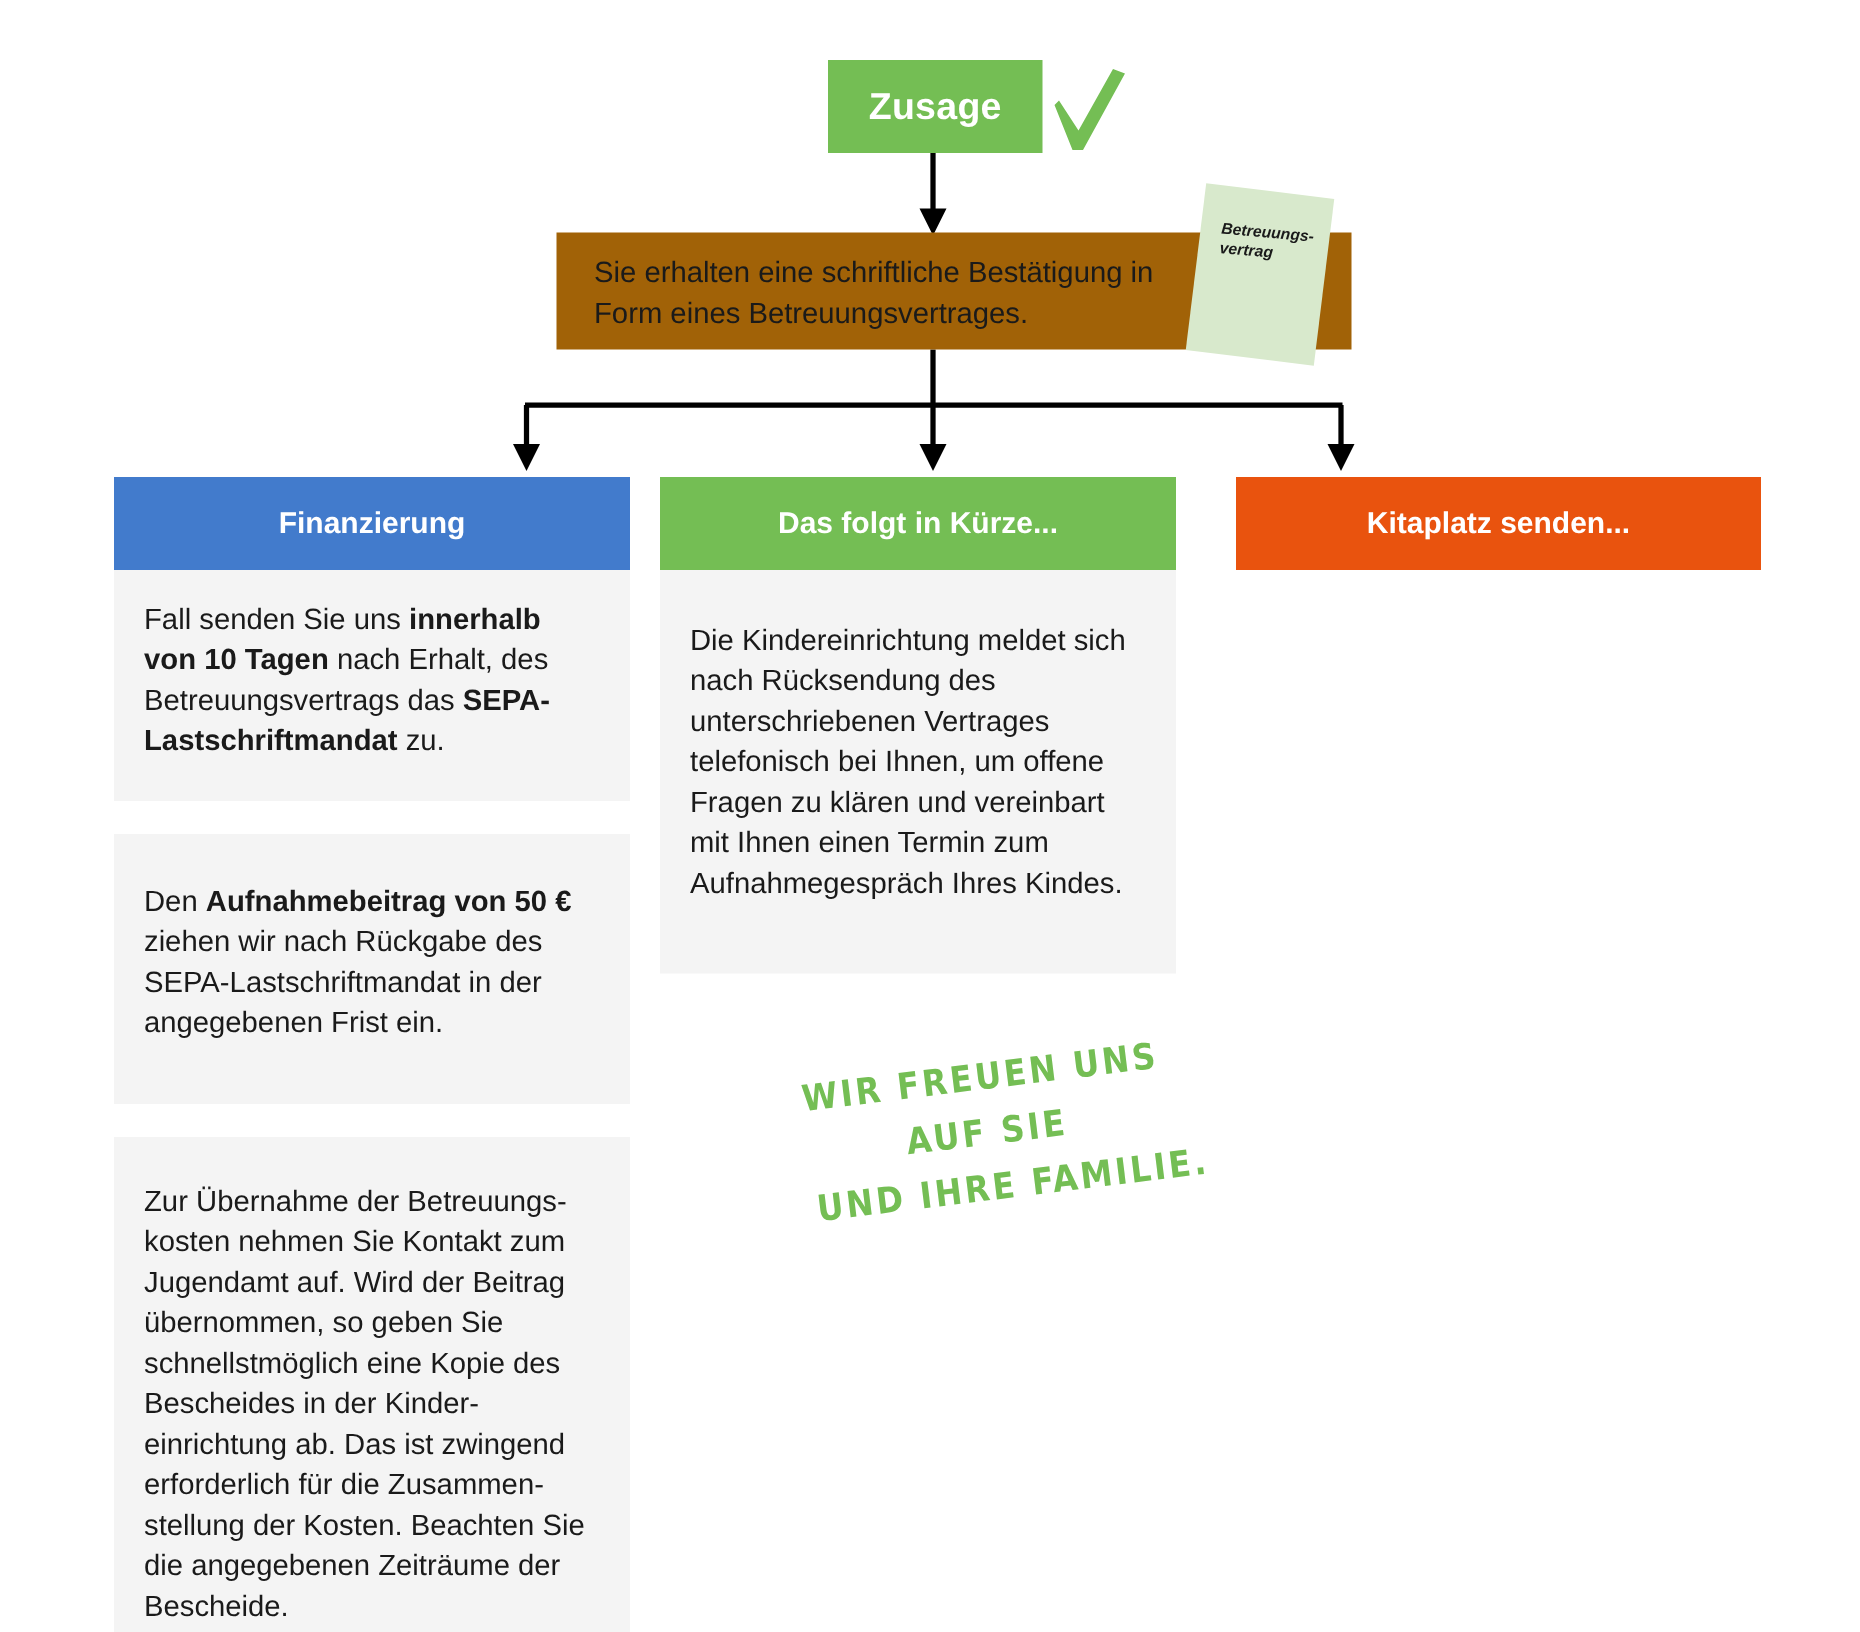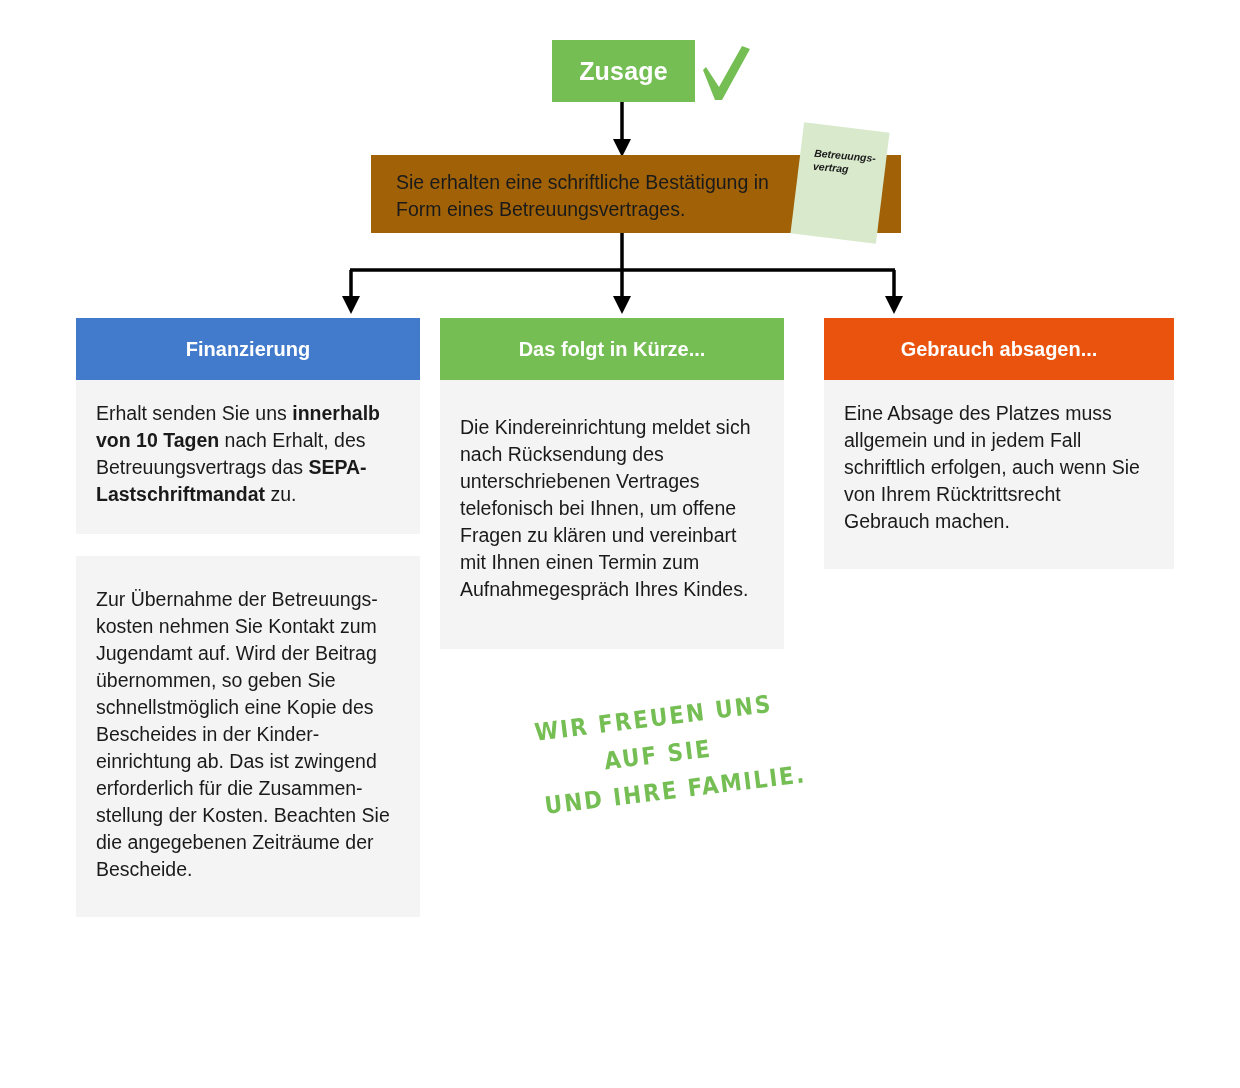--- a/index.html
+++ b/index.html
@@ -205,42 +205,42 @@
       <span>Betreuungs-</span><br>
       <span>vertrag</span>
     </div>
   </div>
 
   <div class="column col-1">
     <div class="col-header blue">
       <span class="col-header-label">Finanzierung</span>
     </div>
     <div class="card first pad-top" style="padding-top:20px;padding-bottom:26px;">
-      <div class="card-text"><span>Erhalt senden Sie uns </span><b>innerhalb von 10 Tagen</b><span> nach Erhalt, des Betreuungsvertrags das </span><b>SEPA-Lastschriftmandat</b><span> zu.</span></div>
+      <div class="card-text"><span>Fall senden Sie uns </span><b>innerhalb von 10 Tagen</b><span> nach Erhalt, des Betreuungsvertrags das </span><b>SEPA-Lastschriftmandat</b><span> zu.</span></div>
+    </div>
+    <div class="card pad-mid">
+      <div class="card-text"><span>Den </span><b>Aufnahmebeitrag von 50 €</b><span> ziehen wir nach Rückgabe des SEPA-Lastschriftmandat in der angegebenen Frist ein.</span></div>
     </div>
     <div class="card pad-big">
       <div class="card-text"><span>Zur Übernahme der Betreuungs-kosten nehmen Sie Kontakt zum Jugendamt auf. Wird der Beitrag übernommen, so geben Sie schnellstmöglich eine Kopie des Bescheides in der Kinder-einrichtung ab. Das ist zwingend erforderlich für die Zusammen-stellung der Kosten. Beachten Sie die angegebenen Zeiträume der Bescheide.</span></div>
     </div>
   </div>
 
   <div class="column col-2">
     <div class="col-header green">
       <span class="col-header-label">Das folgt in Kürze...</span>
     </div>
     <div class="card first" style="padding-top:34px;padding-bottom:46px;">
       <div class="card-text"><span>Die Kindereinrichtung meldet sich nach Rücksendung des unterschriebenen Vertrages telefonisch bei Ihnen, um offene Fragen zu klären und vereinbart mit Ihnen einen Termin zum Aufnahmegespräch Ihres Kindes.</span></div>
     </div>
   </div>
 
   <div class="column col-3">
     <div class="col-header orange">
-      <span class="col-header-label">Gebrauch absagen...</span>
-    </div>
-    <div class="card first" style="padding-top:20px;padding-bottom:34px;">
-      <div class="card-text"><span>Eine Absage des Platzes muss allgemein und in jedem Fall schriftlich erfolgen, auch wenn Sie von Ihrem Rücktrittsrecht Gebrauch machen.</span></div>
+      <span class="col-header-label">Kitaplatz senden...</span>
     </div>
   </div>
 
   <div class="closing-note">
     <span>WIR FREUEN UNS AUF SIE</span>
     <span class="l2">UND IHRE FAMILIE.</span>
   </div>
 
 </div>
 

